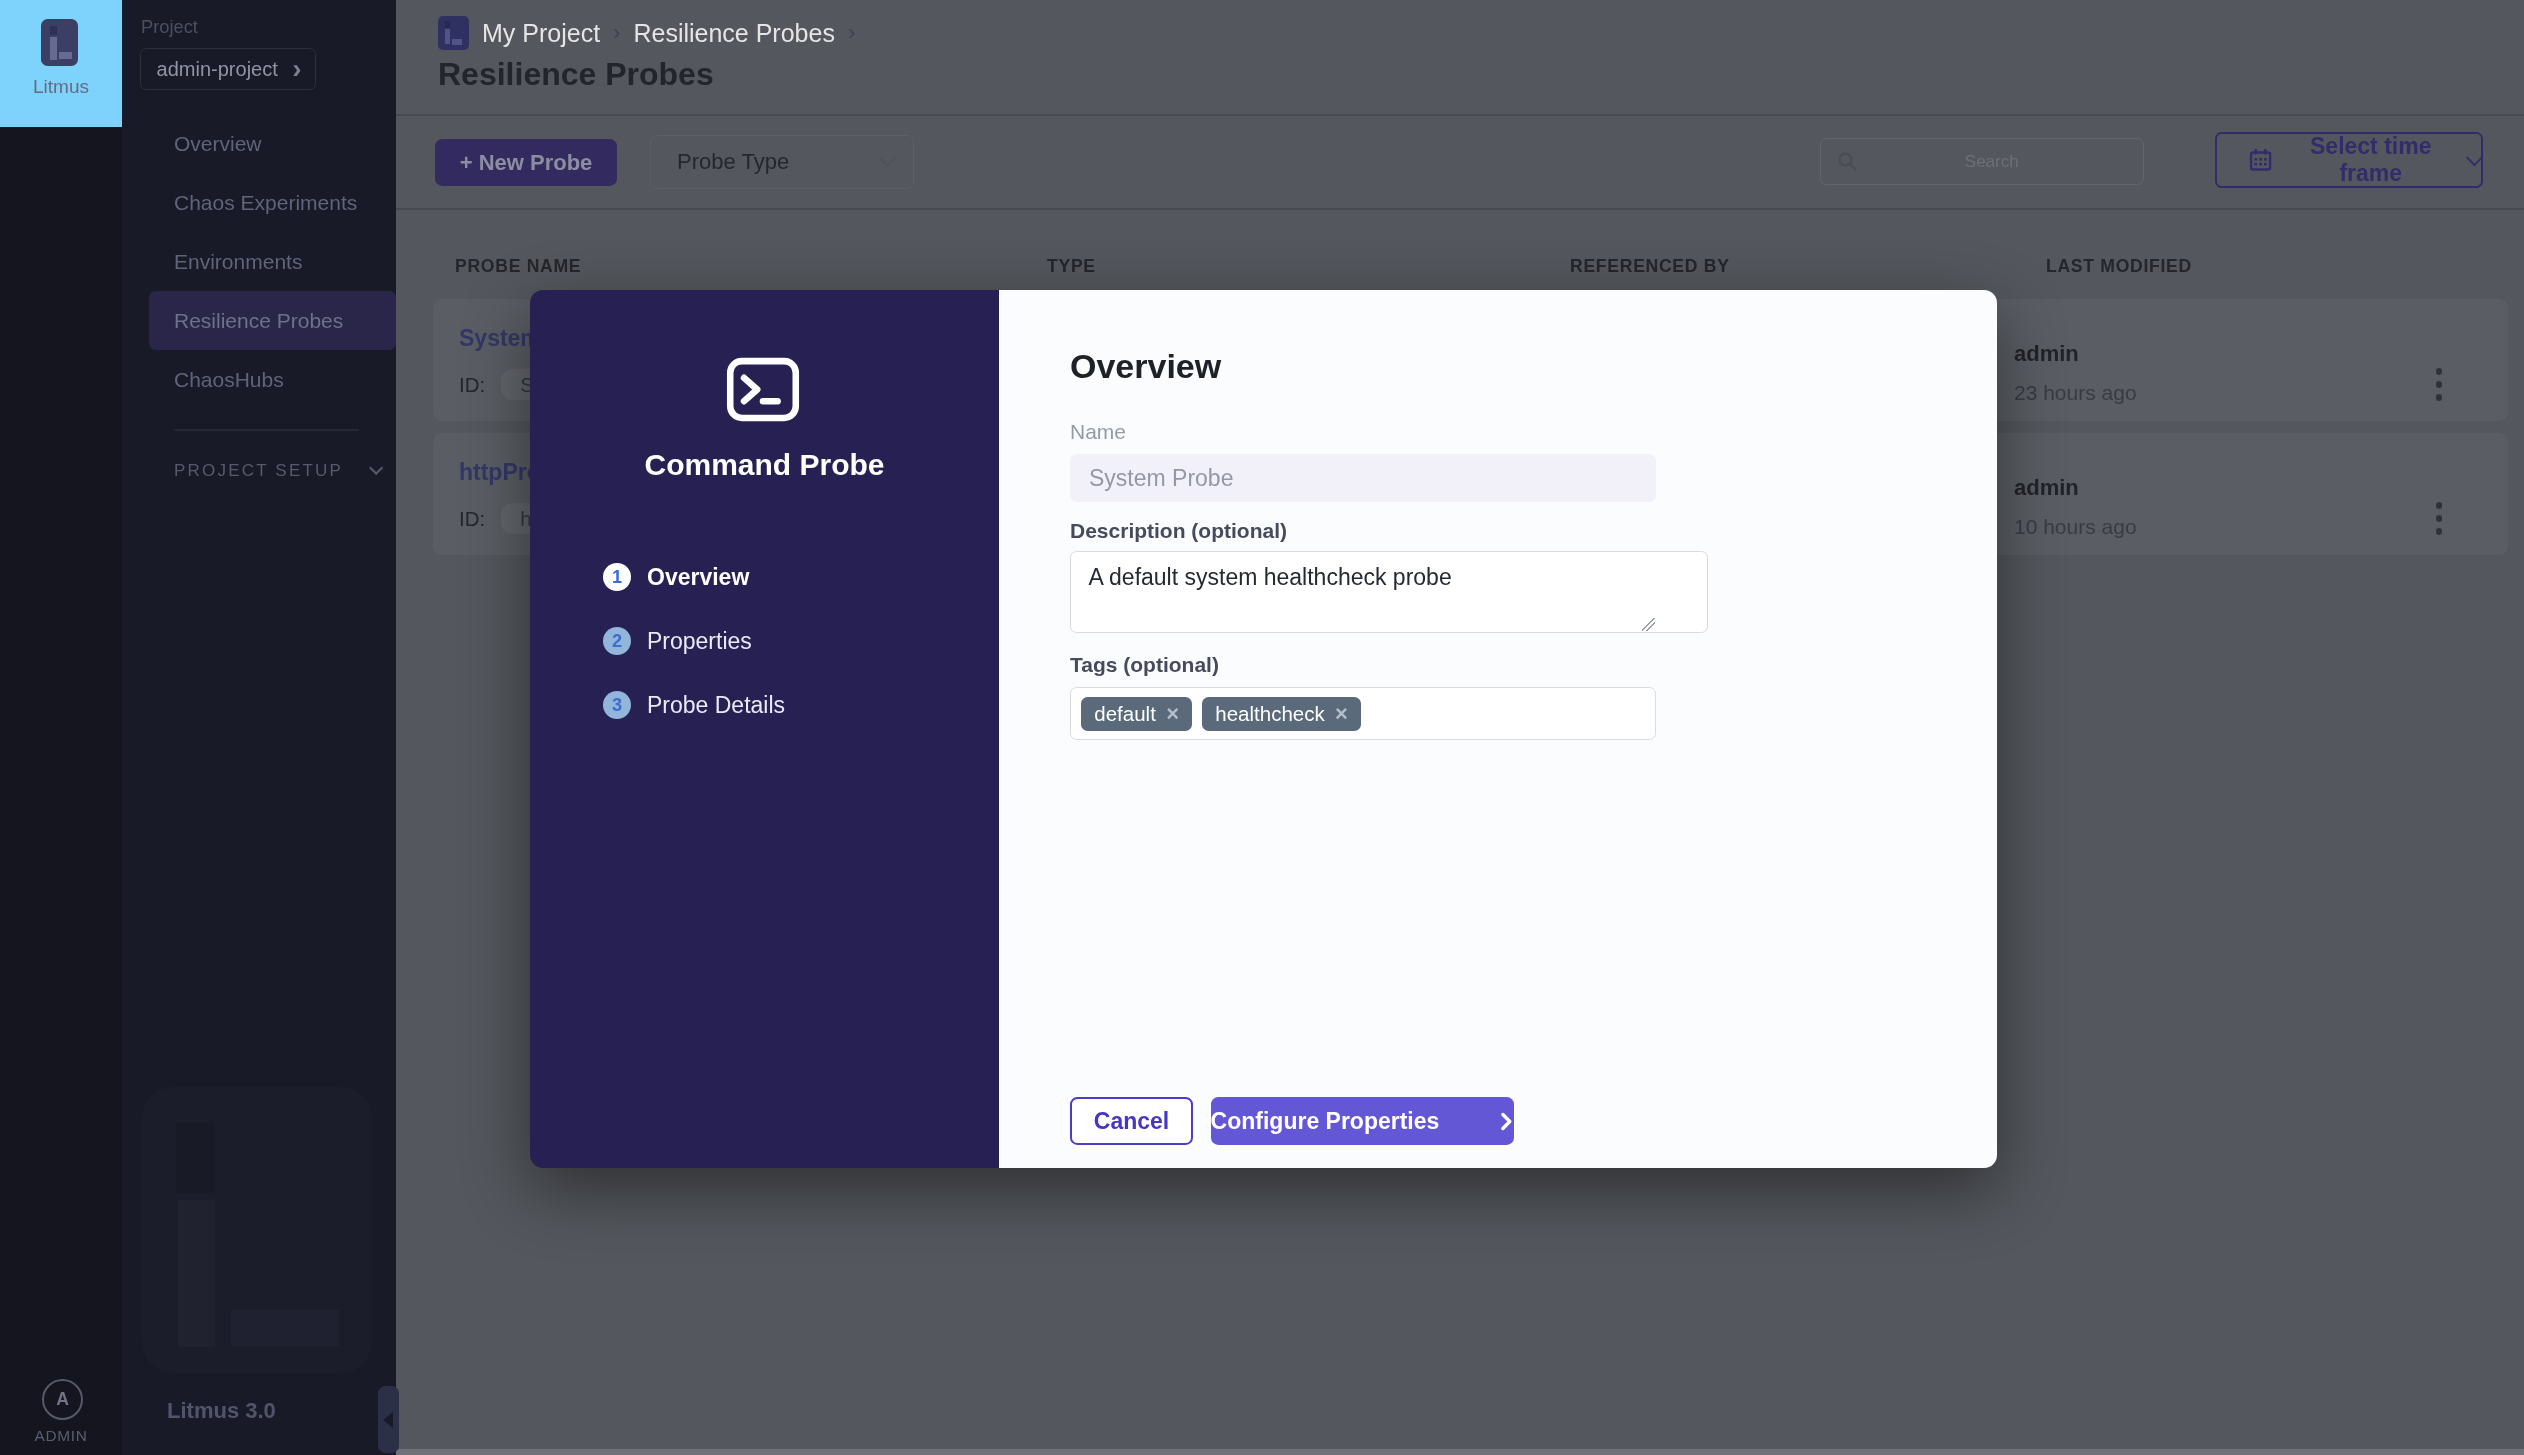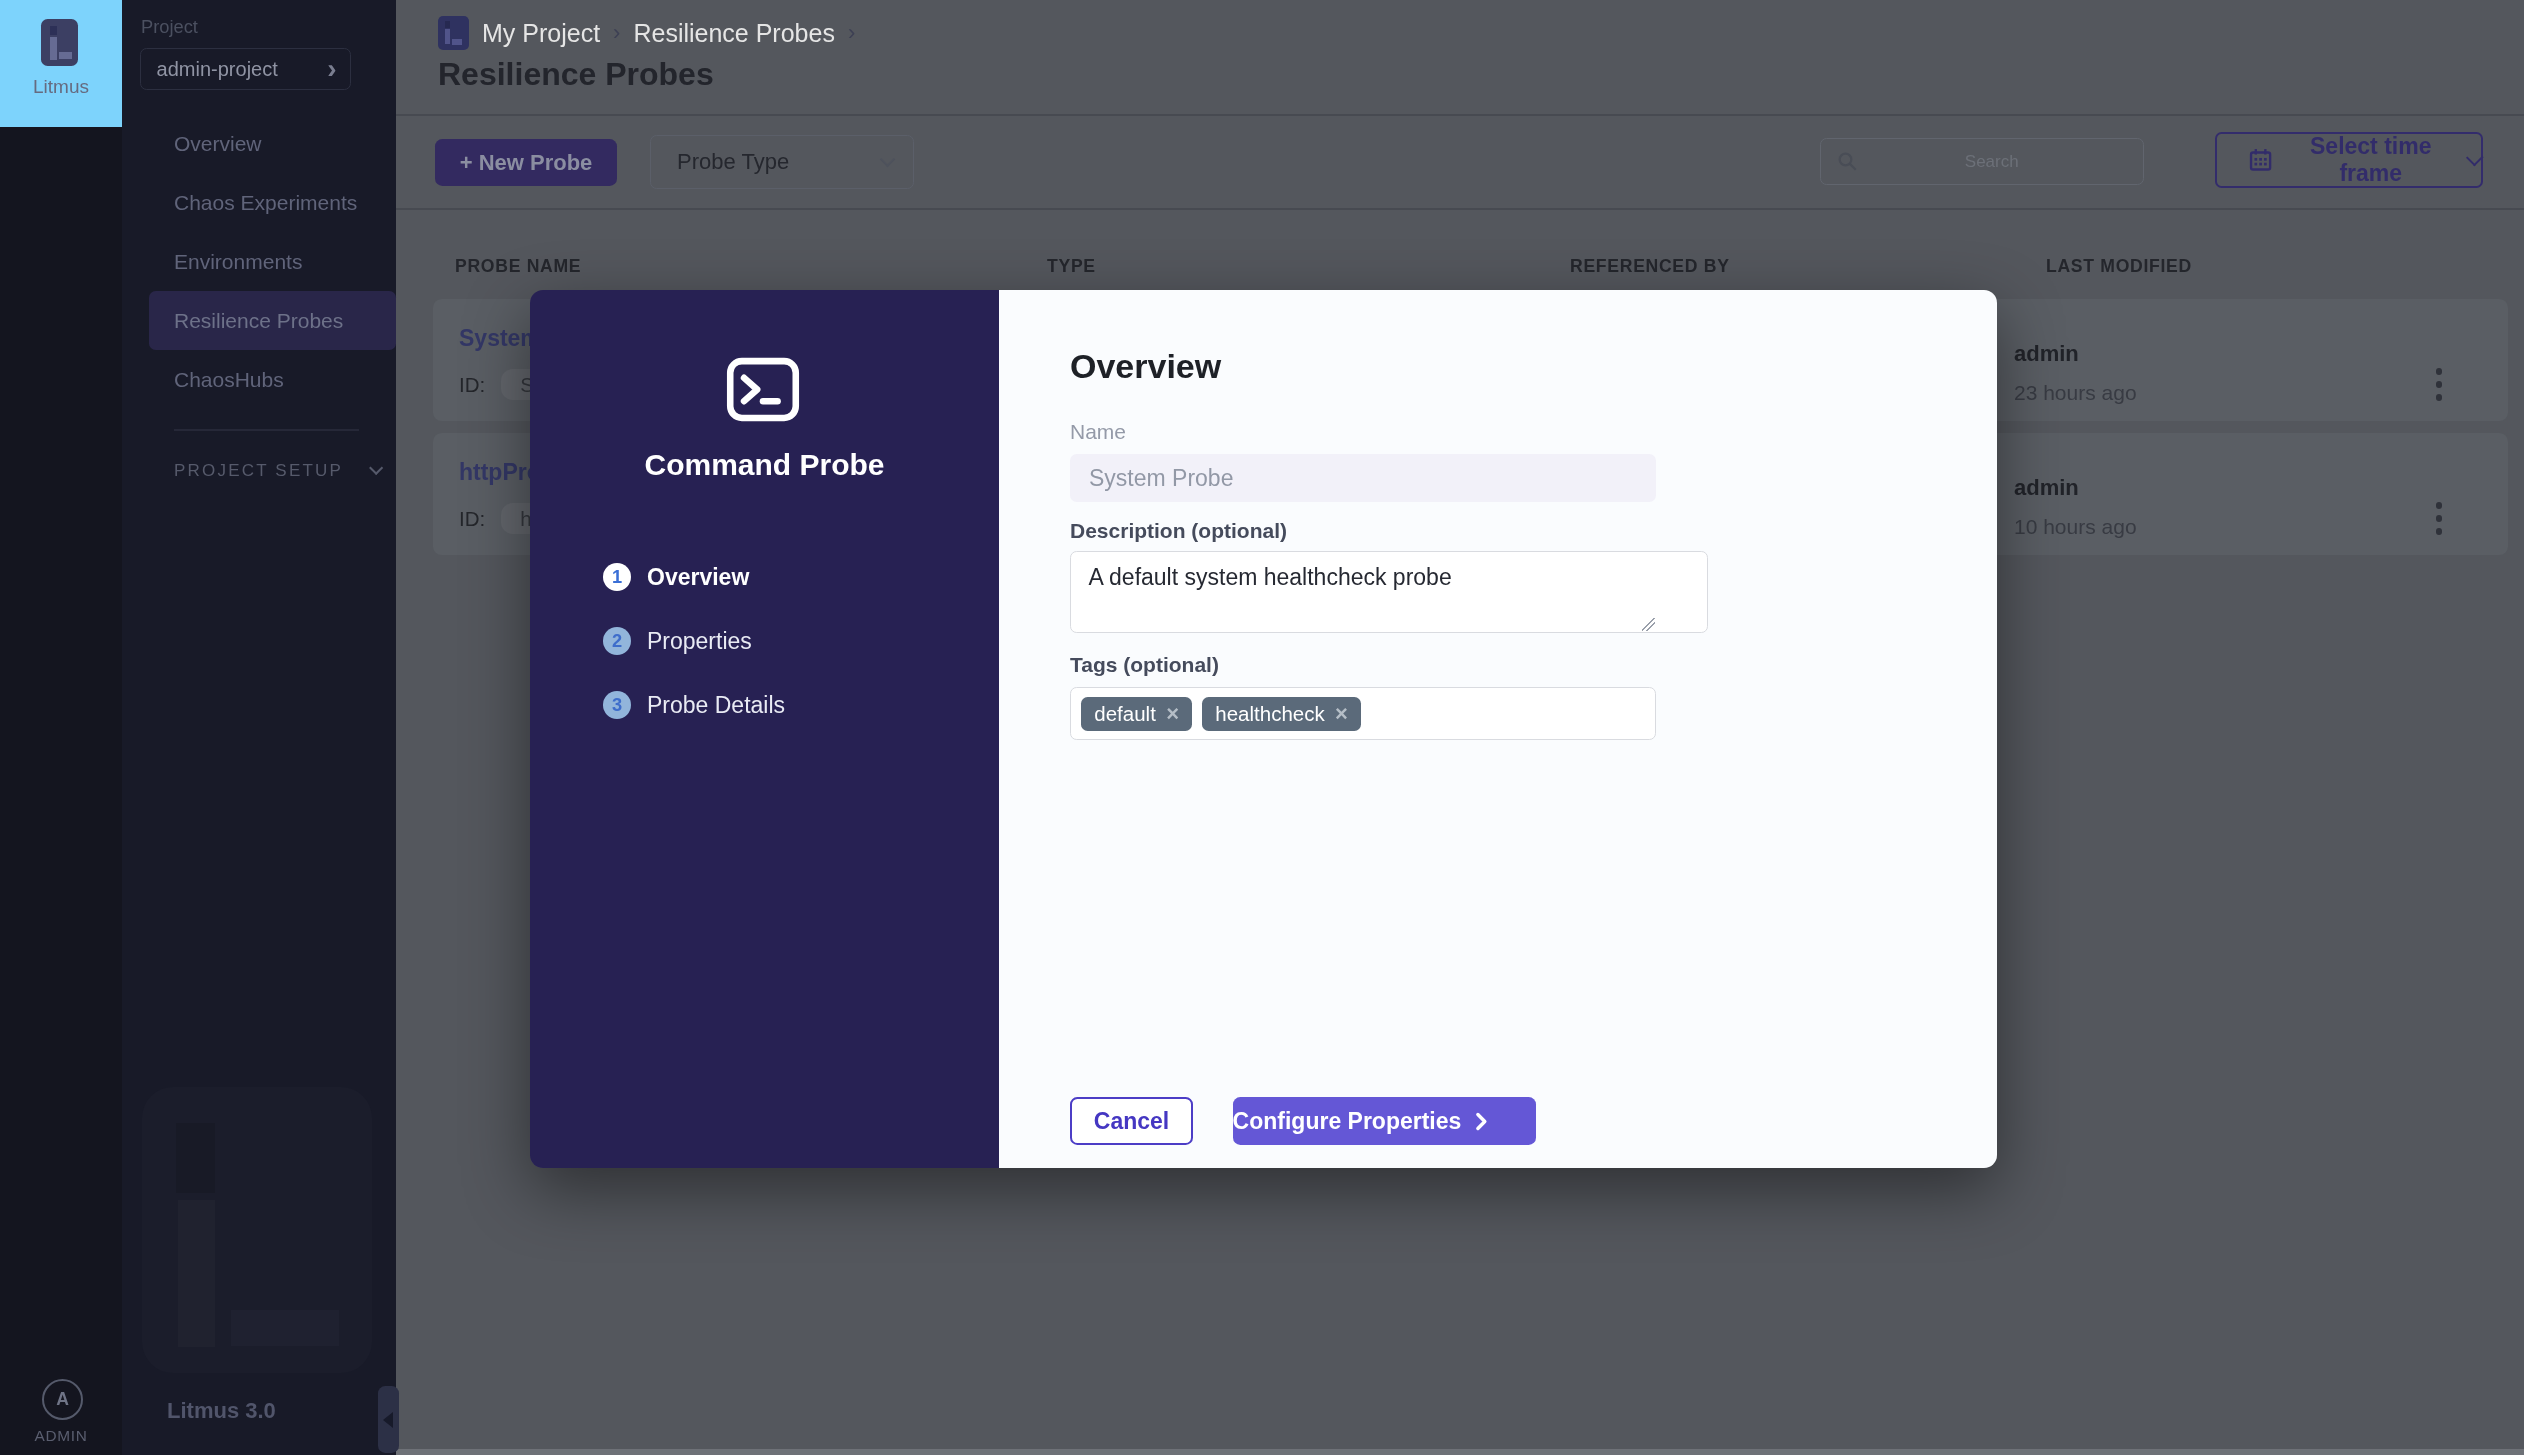--- a/index.html
+++ b/index.html
@@ -15,21 +15,21 @@
   .logo-box .b2 { position:absolute; left:8.8px; top:17.6px; width:7.3px; height:23px; background:#666b93; }
   .logo-box .b3 { position:absolute; left:18.3px; top:33px; width:12.5px; height:7.3px; background:#666b93; }
   .rail-brand { position:absolute; left:0; top:76px; width:122px; text-align:center; font-size:19px; color:#666b80; }
   .avatar { position:absolute; left:42px; top:1379px; width:41px; height:41px; border:2.2px solid #555a6b; border-radius:50%;
             display:flex; align-items:center; justify-content:center; font-size:17.6px; font-weight:bold; color:#6f7486; }
   .rail-admin { position:absolute; left:0; top:1427px; width:122px; text-align:center; font-size:15.4px; letter-spacing:0.7px; color:#5a5e6f; }
 
   
   .sidebar { position:absolute; left:122px; top:0; width:274px; height:1455px; background:#181a28; z-index:3; }
   .proj-label { position:absolute; left:19px; top:16px; font-size:18.3px; color:#4b5060; }
-  .proj-box { position:absolute; left:17.6px; top:48px; width:211px; height:42px; border:1.5px solid #2c2f40; border-radius:6.6px;
+  .proj-box { position:absolute; left:17.6px; top:48px; width:176px; height:42px; border:1.5px solid #2c2f40; border-radius:6.6px;
               display:flex; align-items:center; justify-content:space-between; padding:0 13px 0 16px; }
   .proj-box .pname { font-size:20px; color:#9094a4; }
   .proj-box .parrow { font-size:28px; line-height:0; color:#7a7e90; font-weight:bold; }
   .nav { position:absolute; left:0; top:114px; width:274px; }
   .nav-item { height:59px; display:flex; align-items:center; padding-left:52px; font-size:21px; color:#60647a; cursor:pointer; }
   .nav-item.active { background:#292649; border-radius:6.6px; margin-left:27px; width:247px; padding-left:25px; color:#6d7189; }
   .side-div { position:absolute; left:52px; top:429px; width:185px; height:1.5px; background:#262838; }
   .proj-setup { position:absolute; left:52px; top:461px; display:flex; align-items:center; gap:28px;
                 font-size:17px; letter-spacing:2.2px; color:#565a6b; }
   .chev { display:inline-block; width:10.3px; height:10.3px; border-right:2.2px solid #565a6b; border-bottom:2.2px solid #565a6b;
@@ -110,22 +110,22 @@
                  background:linear-gradient(135deg, transparent 45%, #9aa0ab 45%, #9aa0ab 52%, transparent 52%, transparent 65%, #9aa0ab 65%, #9aa0ab 72%, transparent 72%); }
   .tags-box { position:absolute; left:71px; top:397px; width:586px; height:53px; border:1.5px solid #d9dbe0; border-radius:6.6px;
               background:#fff; display:flex; align-items:center; gap:10.3px; padding:0 10.3px; }
   .chip { height:34px; background:#5b6a7a; border-radius:6.6px; display:inline-flex; align-items:center; gap:10.3px;
           padding:0 13px; font-size:20.5px; color:#ffffff; }
   .chip .x { font-size:22px; font-weight:bold; color:#b5bec7; cursor:pointer; line-height:1; }
   .m-footer { position:absolute; left:71px; top:807px; display:flex; gap:17.6px; }
   .btn-cancel { width:123px; height:48px; background:#ffffff; border:2.2px solid #4c3dc6; border-radius:7.3px;
                 font-size:23px; font-weight:bold; color:#4537c2; cursor:pointer; }
   .btn-primary { width:303px; height:48px; background:#6457d6; border:none; border-radius:7.3px;
-                 display:flex; align-items:center; justify-content:flex-start; gap:13px;
-                 font-size:23px; font-weight:bold; color:#ffffff; cursor:pointer;margin-left:22px; }
+                 display:flex; align-items:center; justify-content:space-between; gap:13px;
+                 font-size:23px; font-weight:bold; color:#ffffff; cursor:pointer; }
 </style>
 </head>
 <body>
 
 <div class="content">
   <div class="crumb-row">
     <div class="crumb-logo">
         <i class="b1 abs"></i>
         <i class="b2 abs"></i>
         <i class="b3 abs"></i>

